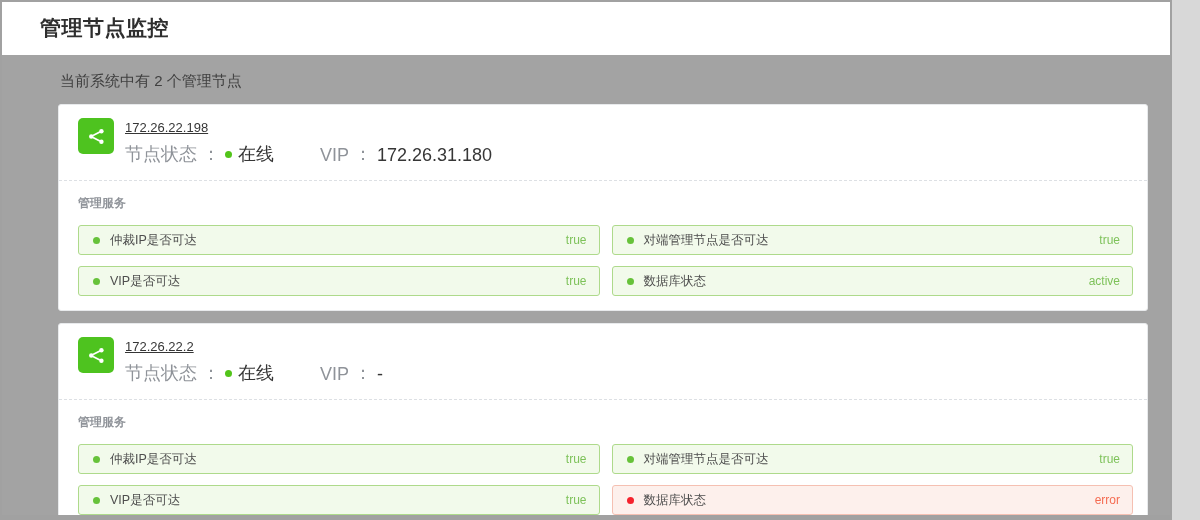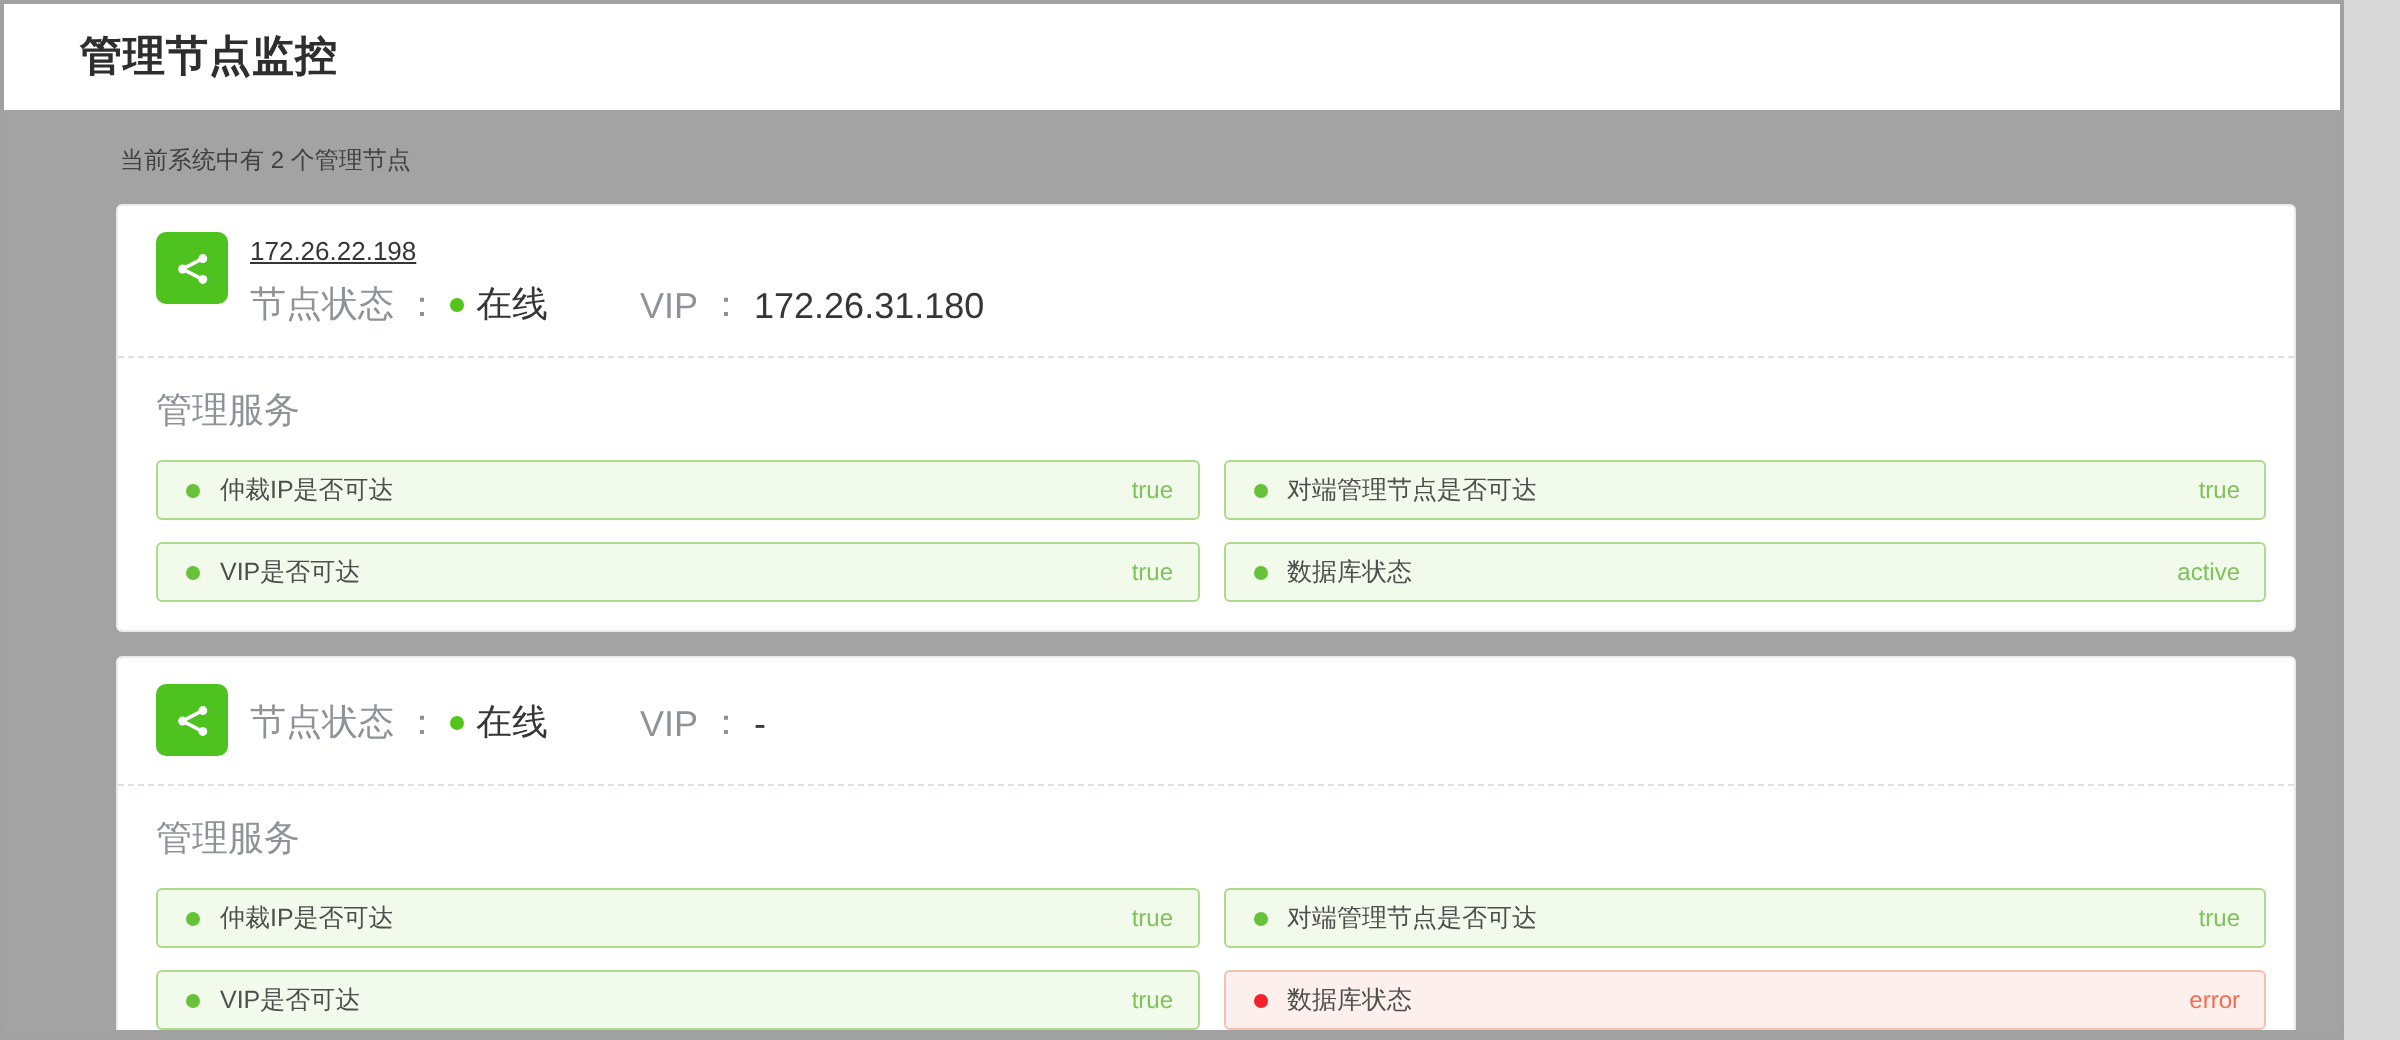--- a/index.html
+++ b/index.html
@@ -10,21 +10,21 @@
     border:2px solid #a1a1a1; border-bottom-width:5px;
     background:#a3a3a3; overflow:hidden;
   }
   
   .page-header{ background:#fff; padding:12px 40px 13px 38px; }
   .page-title{ font-size:21px; font-weight:bold; color:#2e2e2e; letter-spacing:.5px; }
   .page-subtitle{ margin-top:7px; font-size:12.5px; color:#6b6b6b; }
   .learn-more{ color:#2577e8; font-weight:600; margin-left:3px; text-decoration:none; cursor:pointer; }
   
   .content{ padding-top:17px; }
-  .section-label{ margin-left:58px; font-size:12px; color:#404040; }
+  .section-label{ margin-left:58px; font-size:15px; color:#404040; }
   .node-card{
     margin:13px 22px 0 56px; background:#fff;
     border:1px solid #e8eaec; border-radius:3px;
   }
   .node-card + .node-card{ margin-top:12px; }
   .card-header{ display:flex; align-items:flex-start; padding:13px 16px 0 19px; }
   .node-icon{
     width:36px; height:36px; border-radius:5px; background:#4ec31f;
     display:flex; align-items:center; justify-content:center; flex:0 0 auto;
   }
@@ -32,21 +32,21 @@
   .node-info{ margin-left:11px; }
   .node-ip{ font-size:13px; color:#363636; line-height:15px; padding-top:2px;text-decoration:underline; }
   .node-meta{ margin-top:7px; font-size:18px; display:flex; align-items:center; }
   .meta-label{ color:#8f9399; }
   .meta-colon{ color:#8f9399; margin:0 5px; }
   .status-dot{ width:7px; height:7px; border-radius:50%; background:#52c41a; margin-right:6px; }
   .meta-value{ color:#363636; }
   .vip-group{ margin-left:46px; display:flex; align-items:flex-end; }
   .card-divider{ margin-top:14px; border-top:1px dashed #dde0e4; height:0; }
   .card-body{ padding:14px 14px 14px 19px; }
-  .svc-title{ font-size:18px; color:#8f9399; }
+  .svc-title{ font-size:12px; color:#8f9399;font-weight:bold; }
   .svc-grid{ margin-top:13px; display:grid; grid-template-columns:1fr 1fr; column-gap:12px; row-gap:11px; }
   .tile{
     height:30px; display:flex; align-items:center;
     padding:0 12px 0 14px; border-radius:3px;
     background:#f2faeb; border:1px solid #aeda8b;
   }
   .tile-dot{ width:7px; height:7px; border-radius:50%; background:#67c23a; margin-right:10px; flex:0 0 auto; }
   .tile-label{ flex:1; font-size:12.5px; color:#4e4e4e; }
   .tile-value{ font-size:12px; color:#7ec25a; }
   .tile.state-error{ background:#fdf0ec; border-color:#f5c0b2; }
@@ -124,20 +124,21 @@
         <div class="node-icon">
           <svg width="19" height="19" viewBox="0 0 24 24">
             <line x1="7.6" y1="10.8" x2="16.2" y2="6.4" stroke="#fff" stroke-width="2.2"></line>
             <line x1="7.6" y1="13.2" x2="16.2" y2="17.6" stroke="#fff" stroke-width="2.2"></line>
             <circle cx="5.4" cy="12" r="2.8" fill="#fff"></circle>
             <circle cx="18.2" cy="5.4" r="2.8" fill="#fff"></circle>
             <circle cx="18.2" cy="18.6" r="2.8" fill="#fff"></circle>
           </svg>
         </div>
         <div class="node-info">
+          <div class="node-ip">172.26.22.2</div>
           <div class="node-meta">
             <span class="meta-label">节点状态</span>
             <span class="meta-colon">：</span>
             <span class="status-dot"></span>
             <span class="meta-value">在线</span>
             <span class="vip-group">
               <span class="meta-label">VIP</span>
               <span class="meta-colon">：</span>
               <span class="meta-value">-</span>
             </span>

